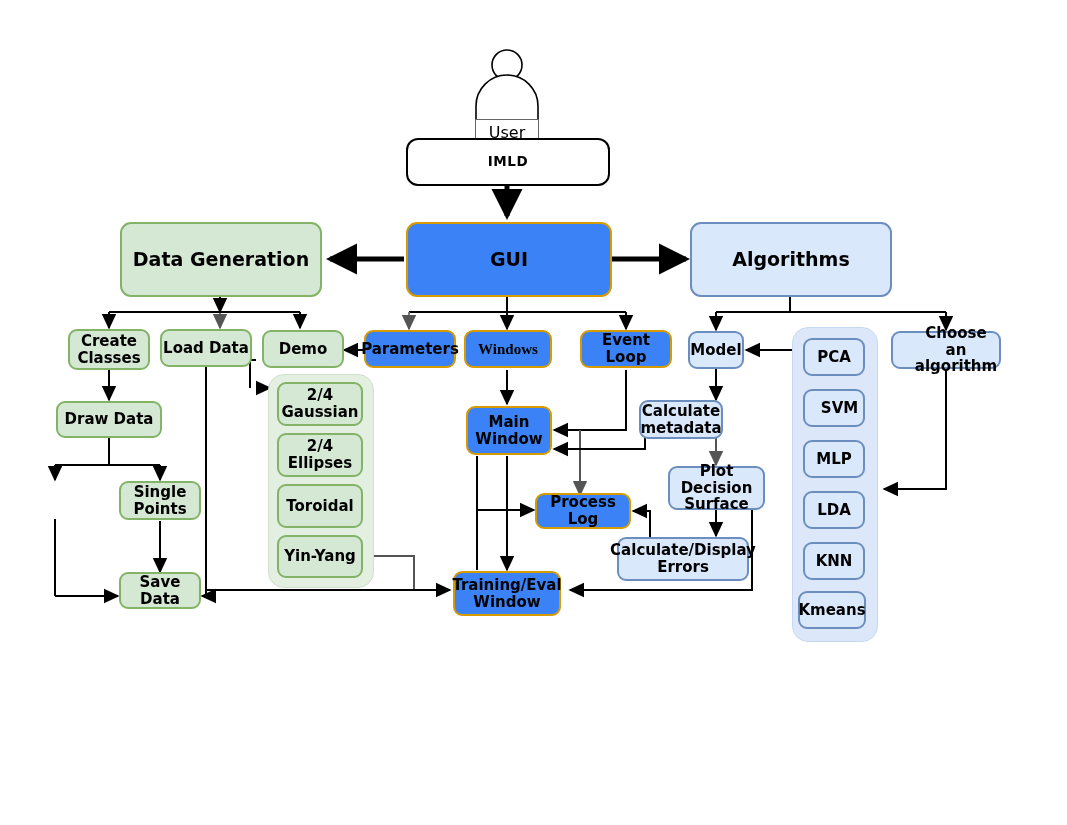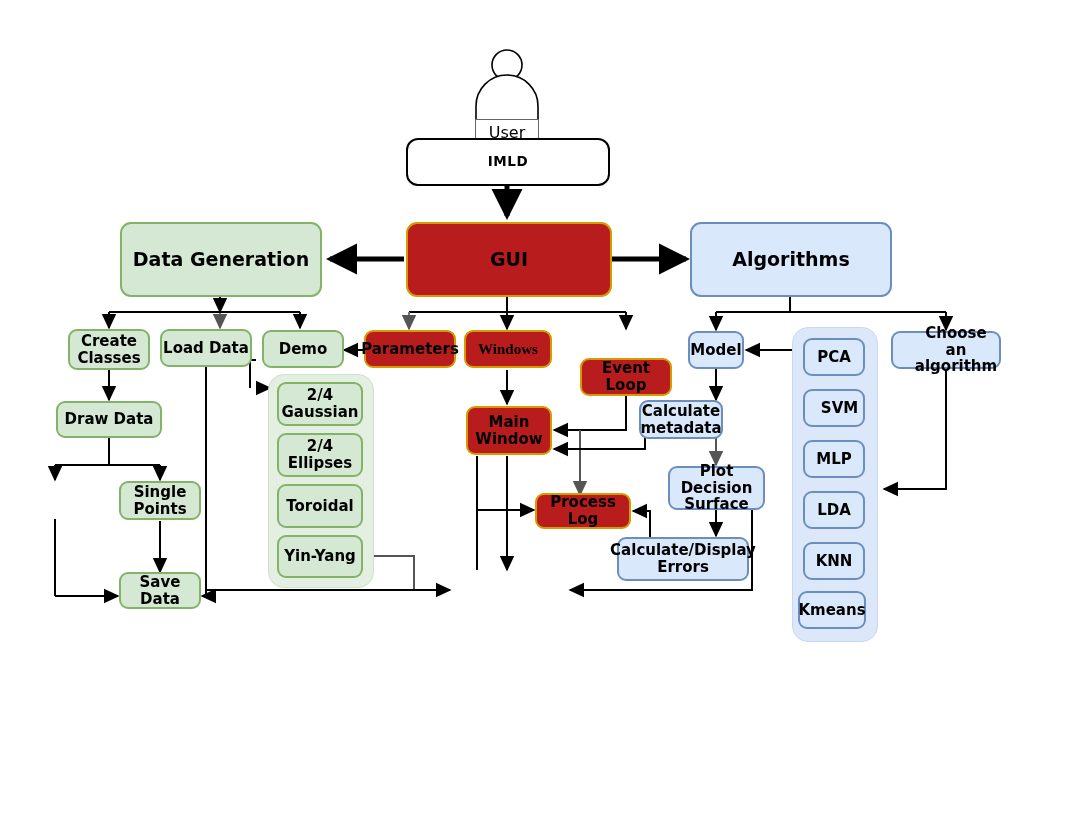--- a/index.html
+++ b/index.html
@@ -4,21 +4,21 @@
 <style>
   html,body{margin:0;padding:0;background:#ffffff;}
   body{font-family:"DejaVu Sans","Liberation Sans",sans-serif;}
   #stage{position:relative;width:1067px;height:825px;background:#ffffff;overflow:hidden;}
   svg.wires{position:absolute;left:0;top:0;width:1067px;height:825px;pointer-events:none;}
 
   .node{position:absolute;box-sizing:border-box;display:flex;align-items:center;
         justify-content:center;text-align:center;font-weight:bold;color:#000;
         border-radius:9px;line-height:1.12;}
   .green{background:#d5e8d4;border:2px solid #82b366;}
-  .orange{background:#b91c1c;border:2px solid #d79b00;text-align:center;}
+  .orange{background:#3b82f6;border:2px solid #d79b00;text-align:center;}
   .blue{background:#dae8fc;border:2px solid #6c8ebf;}
   .plain{background:#ffffff;border:2px solid #000000;}
   .panel-green{background:#e3efe1;border:1px solid #cfe0cb;border-radius:16px;}
   .panel-blue{background:#dce8fa;border:1px solid #c7d9f2;border-radius:16px;}
 
   .big{font-size:19px;}
   .sm{font-size:15px;}
   .imld{font-size:13.5px;letter-spacing:.6px;}
 
   .actor-label{position:absolute;background:#fff;border:1px solid #666;
@@ -166,24 +166,25 @@
   <div class="node green sm" style="left:119px;top:572px;width:82px;height:37px;">Save Data</div>
 
   <div class="panel-green" style="position:absolute;left:268px;top:374px;width:104px;height:212px;"></div>
   <div class="node green sm" style="left:277px;top:382px;width:86px;height:44px;">2/4 Gaussian</div>
   <div class="node green sm" style="left:277px;top:433px;width:86px;height:44px;">2/4 Ellipses</div>
   <div class="node green sm" style="left:277px;top:484px;width:86px;height:44px;">Toroidal</div>
   <div class="node green sm" style="left:277px;top:535px;width:86px;height:43px;">Yin-Yang</div>
 
   <div class="node orange sm" style="left:364px;top:330px;width:92px;height:38px;">Parameters</div>
   <div class="node orange sm" style="left:464px;top:330px;width:88px;height:38px;font-family:Liberation Serif, serif;">Windows</div>
-  <div class="node orange sm" style="left:580px;top:330px;width:92px;height:38px;margin-top:28px;">Event Loop</div>
+  <div class="node orange sm" style="left:580px;top:330px;width:92px;height:38px;">Event Loop</div>
 
   <div class="node orange sm" style="left:466px;top:406px;width:86px;height:49px;">Main Window</div>
   <div class="node orange sm" style="left:535px;top:493px;width:96px;height:36px;">Process Log</div>
+  <div class="node orange sm" style="left:453px;top:571px;width:108px;height:45px;">Training/Eval Window</div>
 
   <div class="node blue sm" style="left:688px;top:331px;width:56px;height:38px;">Model</div>
   <div class="node blue sm" style="left:891px;top:331px;width:110px;height:38px;padding-left:20px;">Choose an algorithm</div>
 
   <div class="node blue sm" style="left:639px;top:400px;width:84px;height:39px;">Calculate metadata</div>
   <div class="node blue sm" style="left:668px;top:466px;width:97px;height:44px;">Plot Decision Surface</div>
   <div class="node blue sm" style="left:617px;top:537px;width:132px;height:44px;">Calculate/Display Errors</div>
 
   <div class="panel-blue" style="position:absolute;left:792px;top:327px;width:84px;height:313px;"></div>
   <div class="node blue sm" style="left:803px;top:338px;width:62px;height:38px;">PCA</div>

